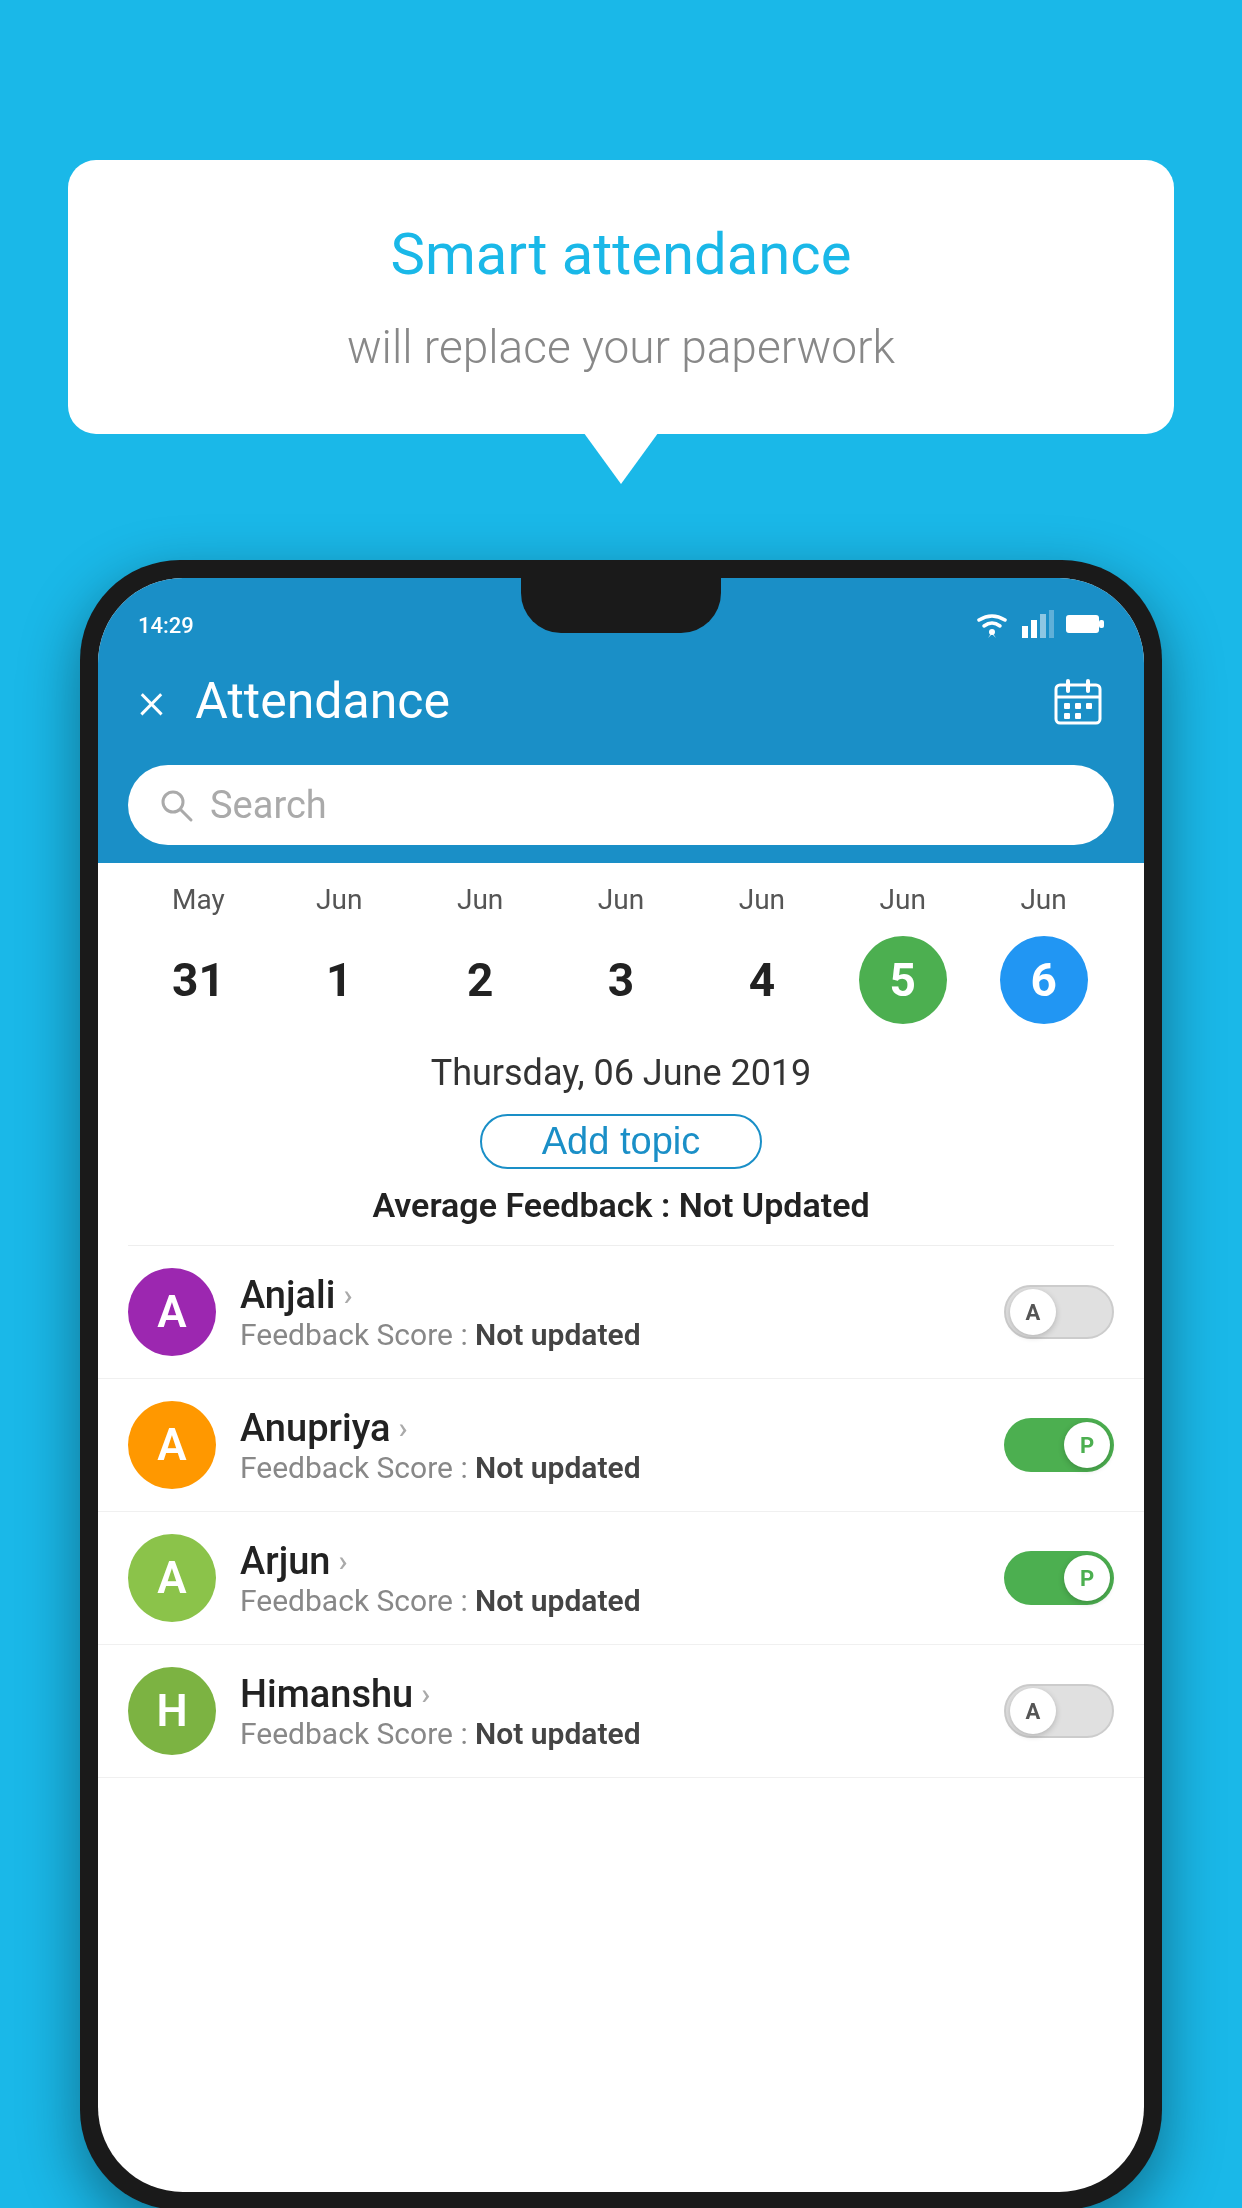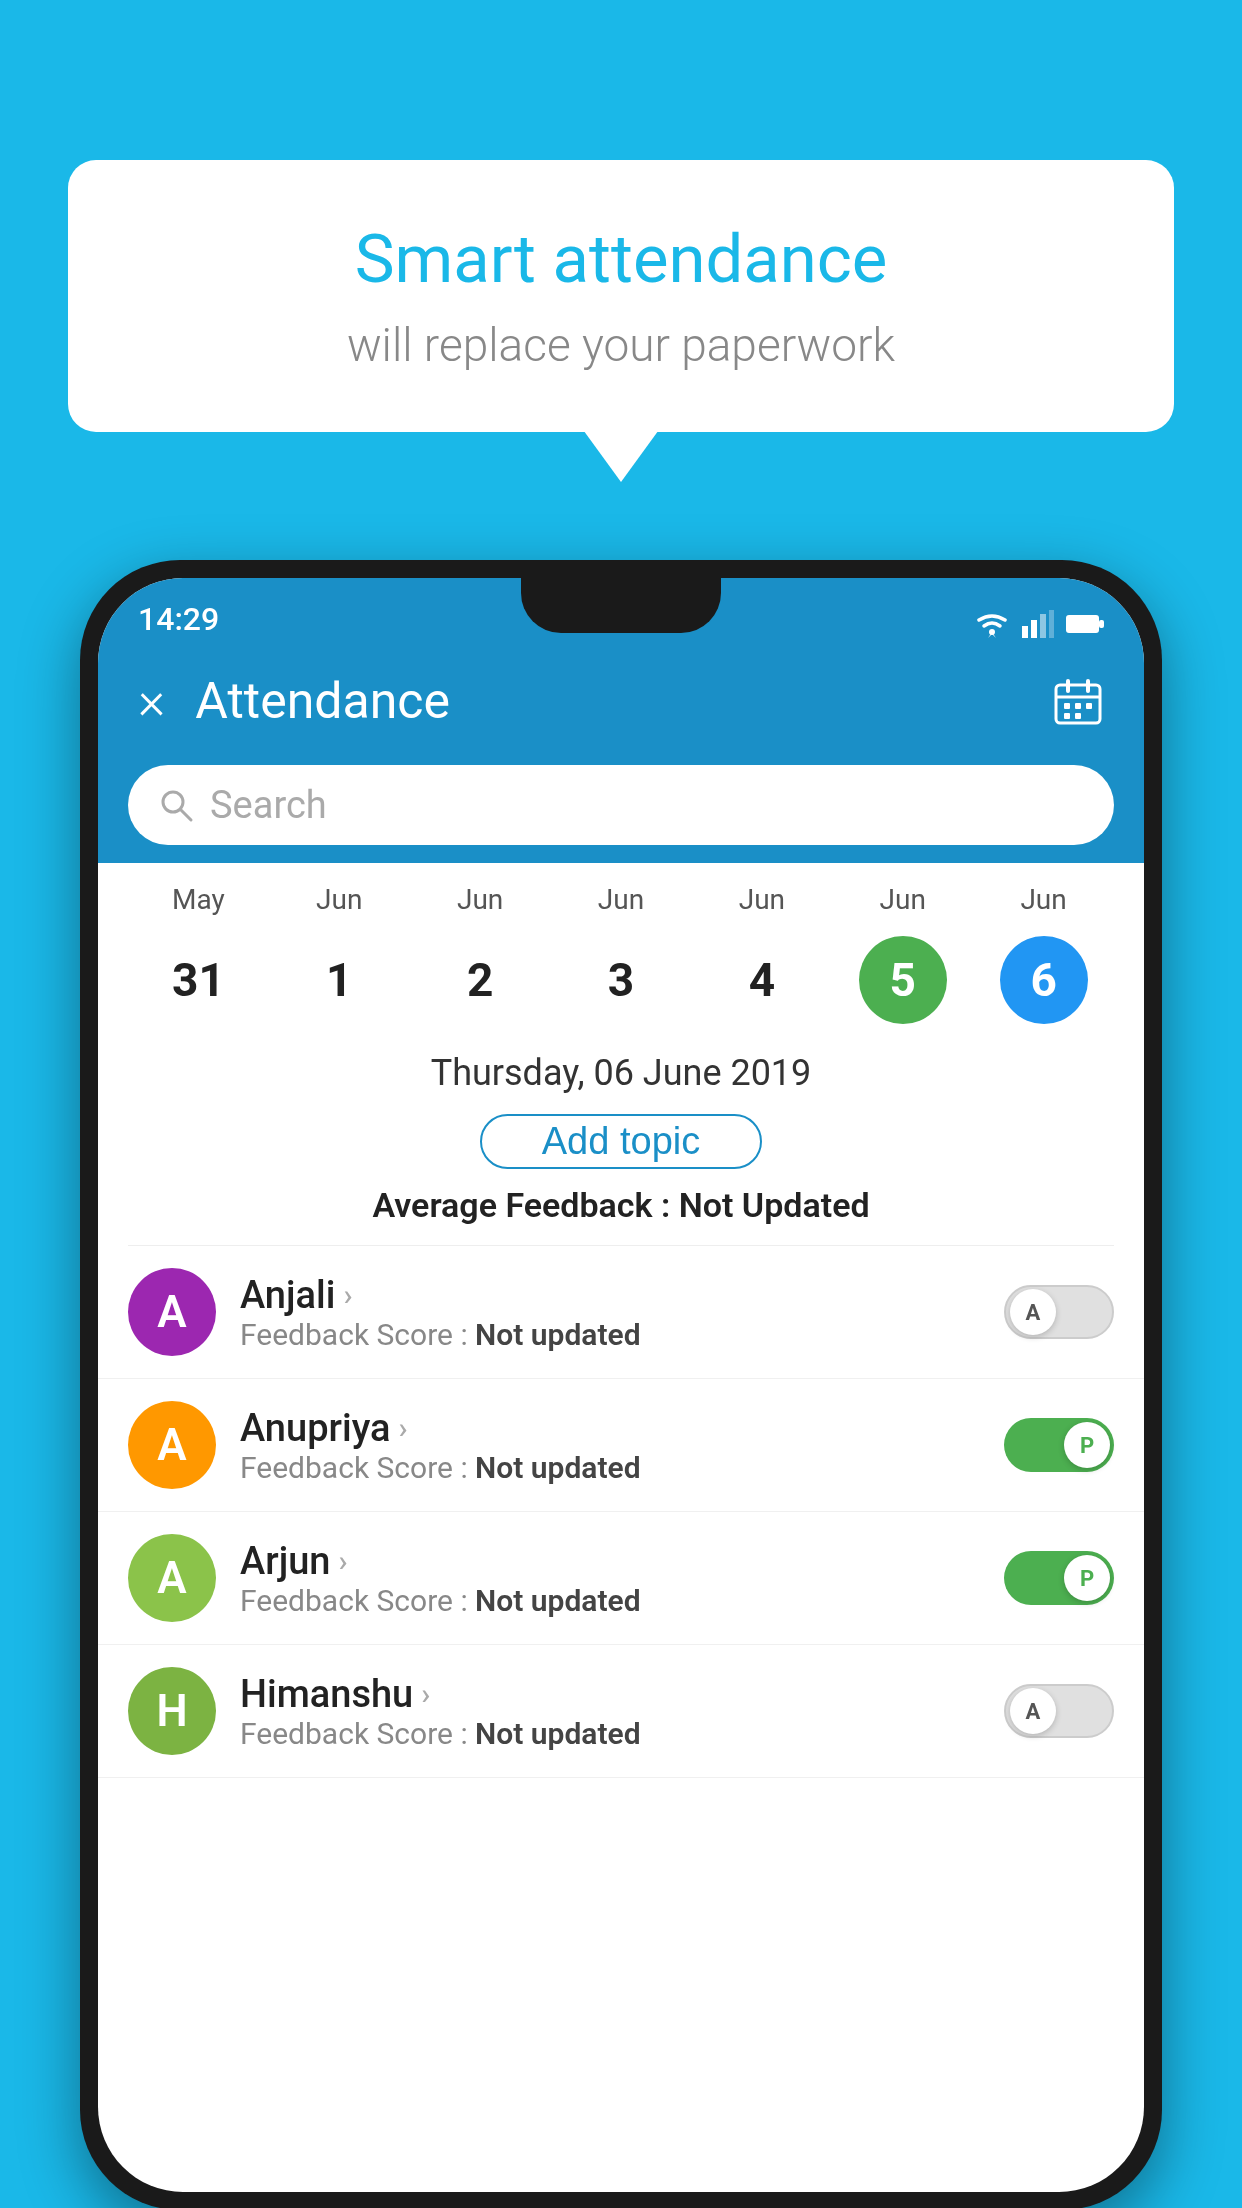--- a/index.html
+++ b/index.html
@@ -36,24 +36,24 @@
       left: 50%;
       transform: translateX(-50%);
       width: 0;
       height: 0;
       border-left: 40px solid transparent;
       border-right: 40px solid transparent;
       border-top: 55px solid white;
     }
 
     .bubble-title {
-      font-size: 67px;
+      font-size: 58px;
       color: #1ab8e8;
       font-weight: 400;
-      margin-bottom: 20px;
+      margin-bottom: 32px;
     }
 
     .bubble-subtitle {
       font-size: 46px;
       color: #888;
       font-weight: 300;
     }
 
     
     .phone-frame {
@@ -96,21 +96,21 @@
       height: 70px;
       display: flex;
       align-items: flex-end;
       padding: 0 40px 10px;
       position: relative;
       z-index: 5;
     }
 
     .status-time {
       color: white;
-      font-size: 32px;
+      font-size: 22px;
       font-weight: 500;
     }
 
     .status-icons {
       margin-left: auto;
       display: flex;
       align-items: center;
       gap: 12px;
     }
 

